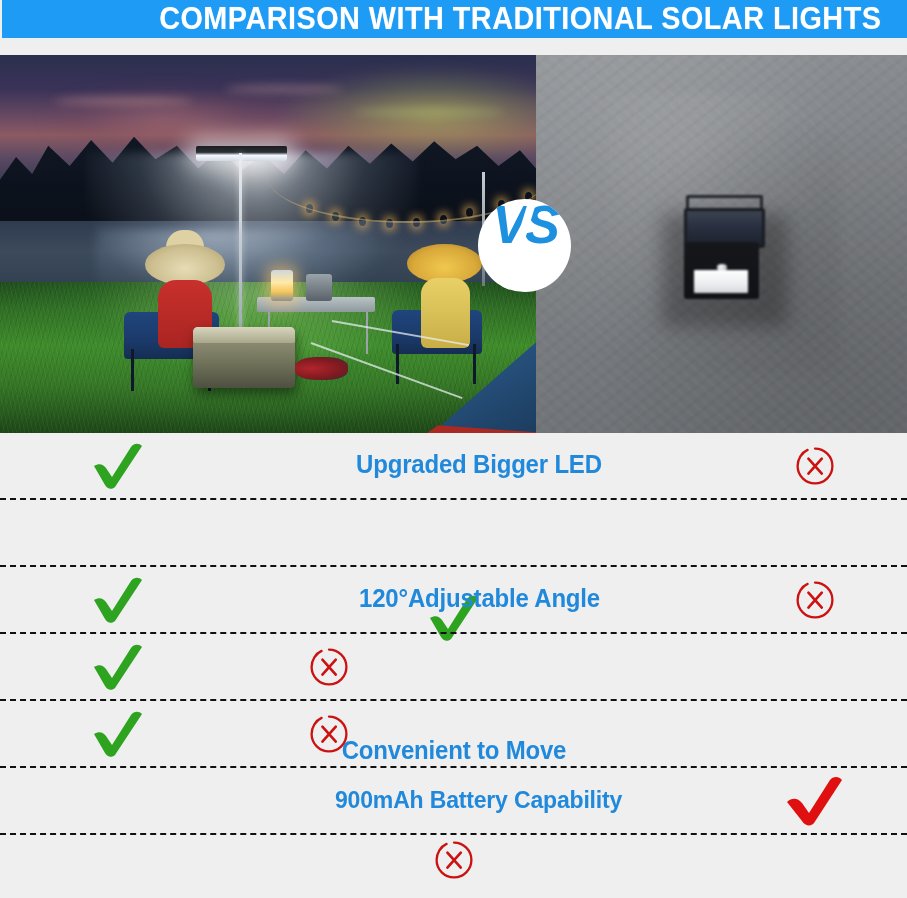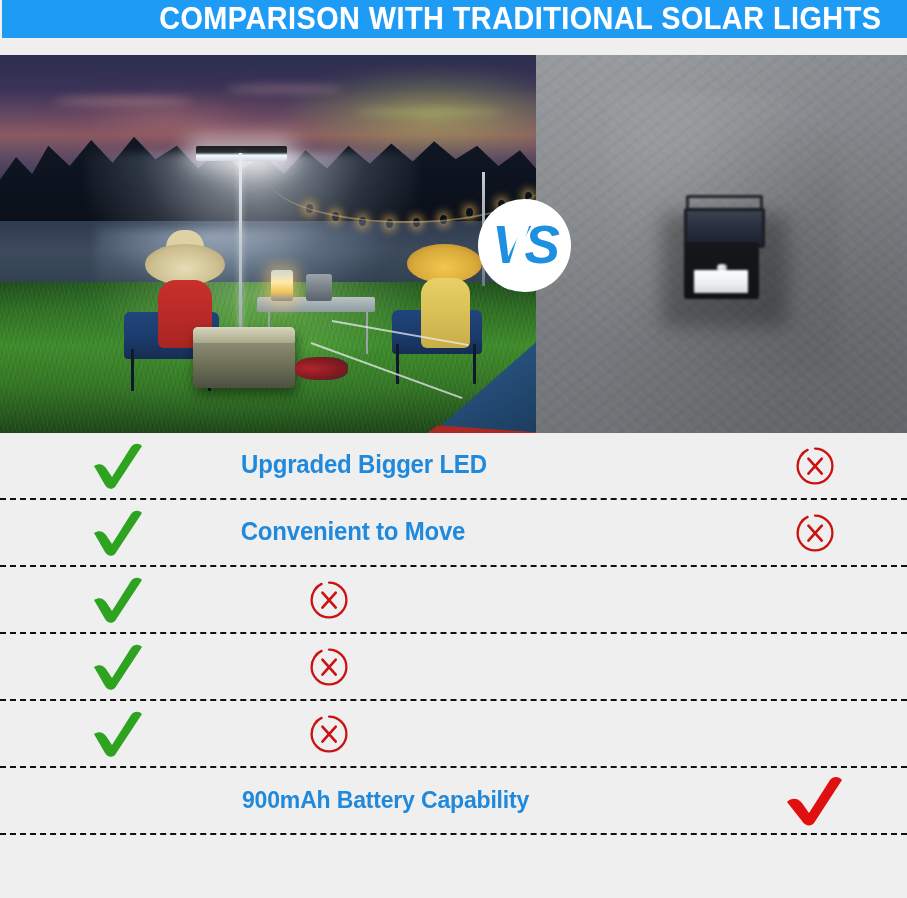--- a/index.html
+++ b/index.html
@@ -332,21 +332,21 @@
 
   
   .vs-badge{
     position:absolute;
     left:478px; top:199px;
     width:93px; height:93px;
     border-radius:50%;
     background:#ffffff;
     z-index:6;
     overflow:hidden;
-    display:flex; align-items:center; justify-content:center;
+    display:flex; justify-content:center;
   }
   .vs-text{
     color:#1e90e0;
     font-size:53px;
     font-weight:bold;
     font-style:italic;
     letter-spacing:-3px;
     line-height:1;
     font-family:"Liberation Sans", sans-serif;
     position:relative; z-index:1;
@@ -380,20 +380,21 @@
     width:236px;
     display:flex;
     align-items:center;
     justify-content:center;
     flex:0 0 236px;
   }
   .cell-mid{
     flex:1 1 auto;
     display:flex;
     align-items:center;
+    justify-content:center;
     padding-bottom:2px;
   }
   .cell-right{
     width:185px;
     flex:0 0 185px;
     display:flex;
     align-items:center;
     justify-content:center;
   }
   .feature-label{
@@ -521,28 +522,44 @@
         <div class="cell-mid">
           <span class="feature-label" style="color: rgb(32, 137, 220);">Upgraded Bigger LED</span>
         </div>
         <div class="cell-right">
           <svg class="mark mark-x" viewBox="0 0 40 40">
             <path d="M20 2.6 C29.5 2.6 37.4 10.3 37.4 20 C37.4 29.7 29.5 37.4 20 37.4 C10.5 37.4 2.6 29.7 2.6 20 C2.6 12.8 6.7 6.6 12.6 3.9" fill="none" stroke="#cc1111" stroke-width="2.3" stroke-linecap="round"></path>
             <path d="M13.4 12.6 L26.8 27.6 M26.8 12.6 L13.4 27.6" stroke="#cc1111" stroke-width="2.6" stroke-linecap="round" fill="none"></path>
           </svg>
         </div>
       </div>
+      <div class="row" style="border-bottom-color: rgb(17, 17, 17); flex-direction: column;">
+        <div class="cell-left">
+          <svg class="mark mark-check-green" viewBox="0 0 56 48">
+            <path d="M4 24 C9 21 13 22 16 26 L22 35 L41 5 C44 1 49 1 52 4 L25 45 C22 48 17 47 15 43 Z" fill="#2da320"></path>
+          </svg>
+        </div>
+        <div class="cell-mid">
+          <span class="feature-label" style="color: rgb(32, 137, 220);">Convenient to Move</span>
+        </div>
+        <div class="cell-right">
+          <svg class="mark mark-x" viewBox="0 0 40 40">
+            <path d="M20 2.6 C29.5 2.6 37.4 10.3 37.4 20 C37.4 29.7 29.5 37.4 20 37.4 C10.5 37.4 2.6 29.7 2.6 20 C2.6 12.8 6.7 6.6 12.6 3.9" fill="none" stroke="#cc1111" stroke-width="2.3" stroke-linecap="round"></path>
+            <path d="M13.4 12.6 L26.8 27.6 M26.8 12.6 L13.4 27.6" stroke="#cc1111" stroke-width="2.6" stroke-linecap="round" fill="none"></path>
+          </svg>
+        </div>
+      </div>
       <div class="row" style="border-bottom-color: rgb(17, 17, 17);">
         <div class="cell-left">
           <svg class="mark mark-check-green" viewBox="0 0 56 48">
             <path d="M4 24 C9 21 13 22 16 26 L22 35 L41 5 C44 1 49 1 52 4 L25 45 C22 48 17 47 15 43 Z" fill="#2da320"></path>
           </svg>
         </div>
         <div class="cell-mid">
-          <span class="feature-label" style="color: rgb(32, 137, 220);">Convenient to Move</span>
+          <span class="feature-label" style="color: rgb(32, 137, 220);">120°Adjustable Angle</span>
         </div>
         <div class="cell-right">
           <svg class="mark mark-x" viewBox="0 0 40 40">
             <path d="M20 2.6 C29.5 2.6 37.4 10.3 37.4 20 C37.4 29.7 29.5 37.4 20 37.4 C10.5 37.4 2.6 29.7 2.6 20 C2.6 12.8 6.7 6.6 12.6 3.9" fill="none" stroke="#cc1111" stroke-width="2.3" stroke-linecap="round"></path>
             <path d="M13.4 12.6 L26.8 27.6 M26.8 12.6 L13.4 27.6" stroke="#cc1111" stroke-width="2.6" stroke-linecap="round" fill="none"></path>
           </svg>
         </div>
       </div>
       <div class="row" style="border-bottom-color: rgb(17, 17, 17);">
         <div class="cell-left">
@@ -565,33 +582,20 @@
         </div>
         <div class="cell-right">
           <svg class="mark mark-x" viewBox="0 0 40 40">
             <path d="M20 2.6 C29.5 2.6 37.4 10.3 37.4 20 C37.4 29.7 29.5 37.4 20 37.4 C10.5 37.4 2.6 29.7 2.6 20 C2.6 12.8 6.7 6.6 12.6 3.9" fill="none" stroke="#cc1111" stroke-width="2.3" stroke-linecap="round"></path>
             <path d="M13.4 12.6 L26.8 27.6 M26.8 12.6 L13.4 27.6" stroke="#cc1111" stroke-width="2.6" stroke-linecap="round" fill="none"></path>
           </svg>
         </div>
       </div>
       <div class="row" style="border-bottom-color: rgb(17, 17, 17);">
         <div class="cell-left">
-          <svg class="mark mark-check-green" viewBox="0 0 56 48">
-            <path d="M4 24 C9 21 13 22 16 26 L22 35 L41 5 C44 1 49 1 52 4 L25 45 C22 48 17 47 15 43 Z" fill="#2da320"></path>
-          </svg>
-        </div>
-        <div class="cell-right">
-          <svg class="mark mark-x" viewBox="0 0 40 40">
-            <path d="M20 2.6 C29.5 2.6 37.4 10.3 37.4 20 C37.4 29.7 29.5 37.4 20 37.4 C10.5 37.4 2.6 29.7 2.6 20 C2.6 12.8 6.7 6.6 12.6 3.9" fill="none" stroke="#cc1111" stroke-width="2.3" stroke-linecap="round"></path>
-            <path d="M13.4 12.6 L26.8 27.6 M26.8 12.6 L13.4 27.6" stroke="#cc1111" stroke-width="2.6" stroke-linecap="round" fill="none"></path>
-          </svg>
-        </div>
-      </div>
-      <div class="row" style="border-bottom-color: rgb(17, 17, 17);">
-        <div class="cell-left">
           <span class="mark-empty"></span>
         </div>
         <div class="cell-mid">
           <span class="feature-label long" style="color: rgb(32, 137, 220);">900mAh Battery Capability</span>
         </div>
         <div class="cell-right">
           <svg class="mark mark-check-red" viewBox="0 0 62 50">
             <path d="M3 26 C8 21 14 22 18 27 L25 37 L46 4 C49 0 55 0 58 4 L30 47 C27 51 21 50 18 45 Z" fill="#e01010"></path>
           </svg>
         </div>

